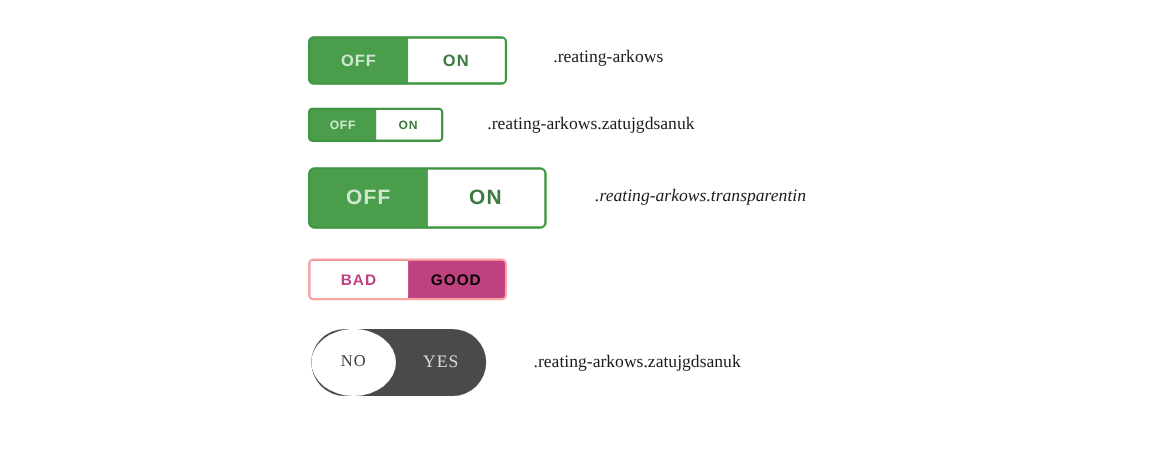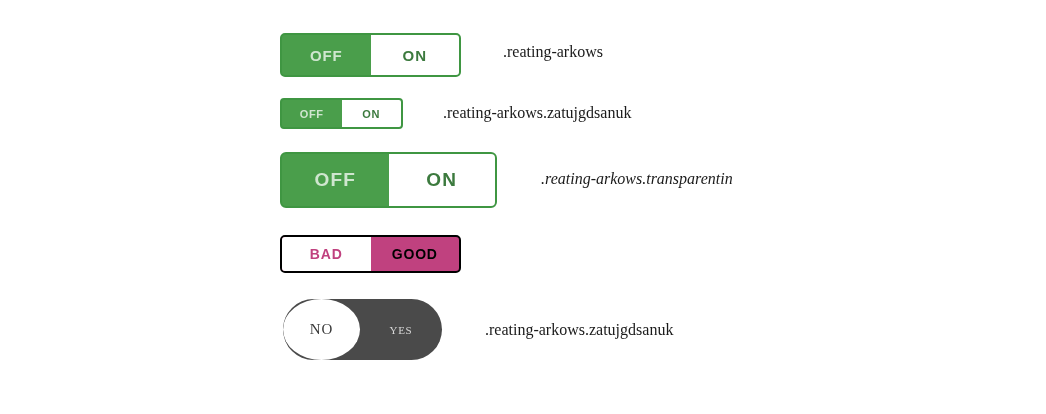--- a/index.html
+++ b/index.html
@@ -84,21 +84,21 @@
   }
   .sw-3 .seg { width: 50%; font-size: 19px; }
   .sw-3 .seg-off { color: #cfe6cf; }
   .sw-3 .seg-on  { background: #ffffff; color: #3c7a3e; }
   .lbl-3 { position: absolute; left: 541px; top: 170px; font-style: italic; }
 
   
   .row-4 { left: 280px; top: 235px; }
   .sw-4 {
     width: 181px; height: 38px;
-    border: 2px solid #000000;
+    border: 2px solid #fca5a5;
     border-radius: 5px;
     background: #c0417f;
   }
   .sw-4 .seg { width: 50%; font-size: 14px; }
   .sw-4 .seg-bad  { background: #ffffff; color: #c0417f; }
   .sw-4 .seg-good { color: #000000; }
   .lbl-4 { position: absolute; left: 503px; top: 245px; }
 
   
   .row-5 { left: 283px; top: 299px; }
@@ -124,21 +124,21 @@
   }
   .sw-5 .yes {
     position: absolute;
     left: 82px; top: 0;
     width: 72px; height: 61px;
     display: flex;
     align-items: center;
     justify-content: center;
     color: #d8d8d8;
     font-family: "Liberation Serif", serif;
-    font-size: 11px;
+    font-size: 16px;
     letter-spacing: 0.06em;
   }
   .lbl-5 { position: absolute; left: 485px; top: 321px; }
 
   
   .classlabel {
     font-family: "Liberation Serif", serif;
     font-size: 16px;
     color: #1a1a1a;
     white-space: nowrap;

